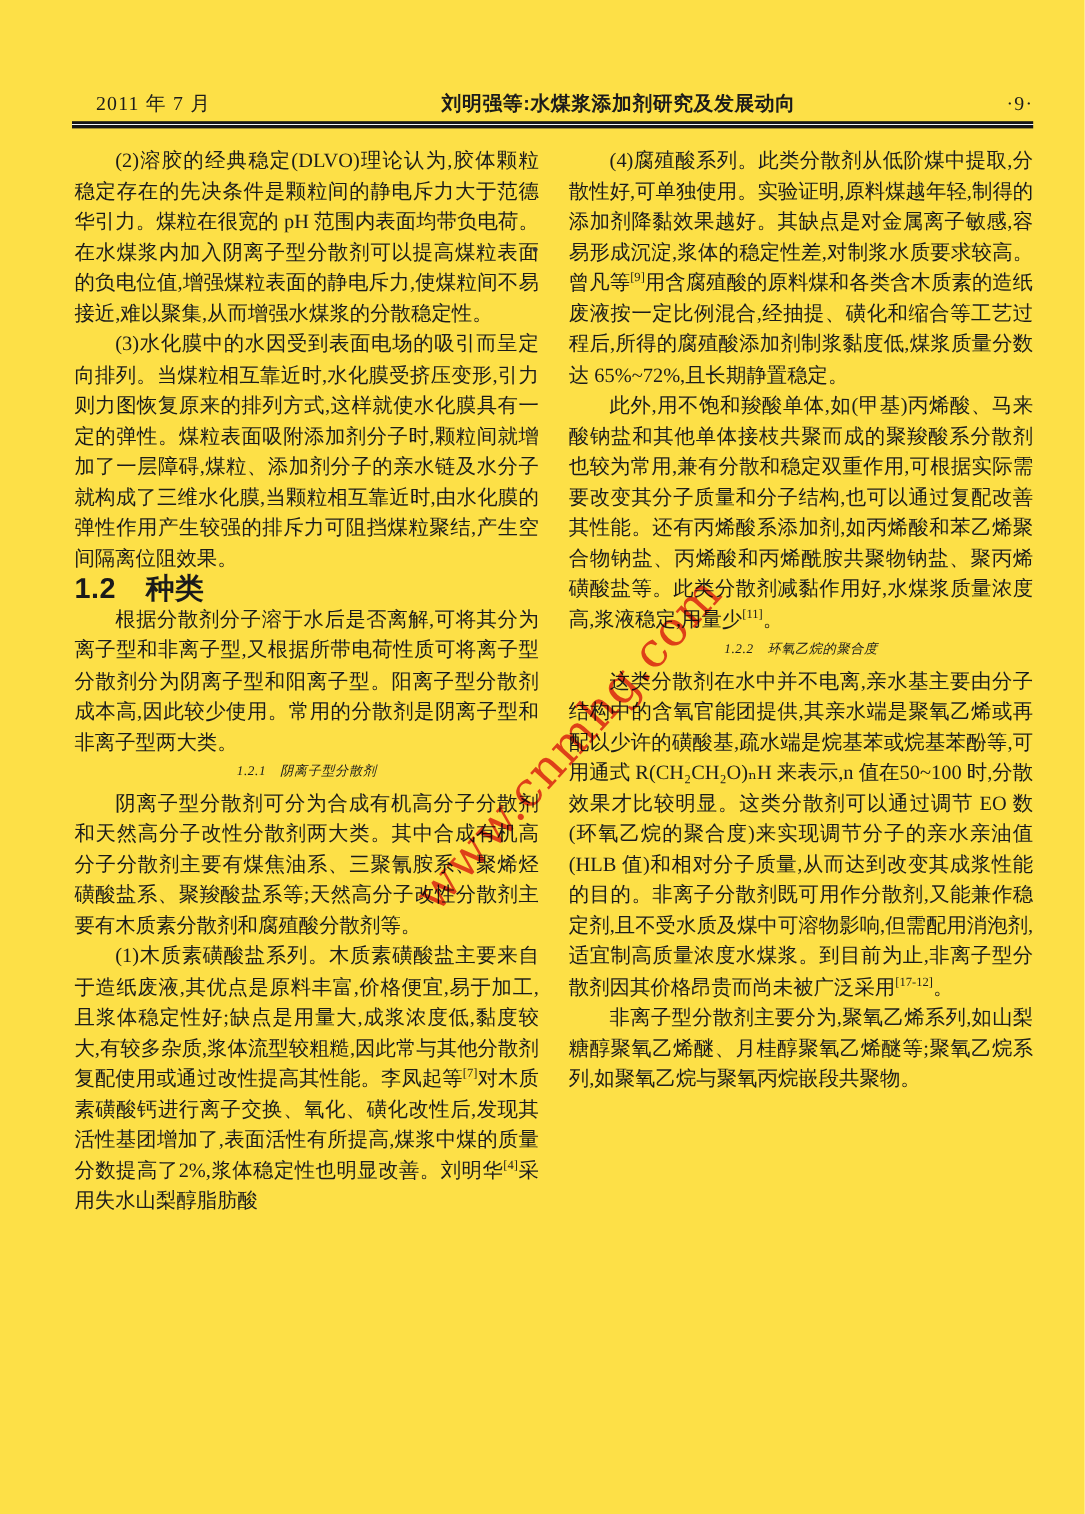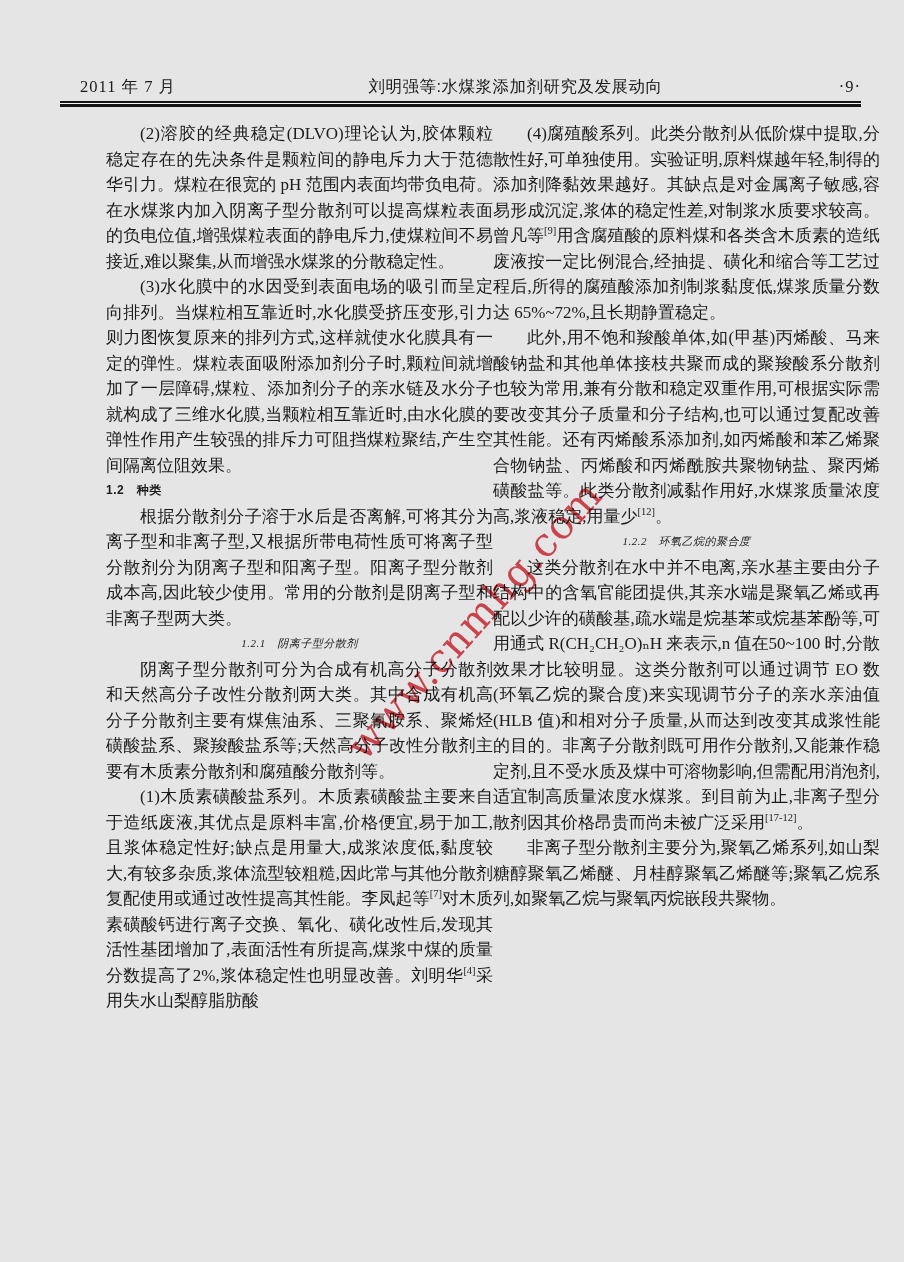--- a/index.html
+++ b/index.html
@@ -1,41 +1,41 @@
 <!DOCTYPE html>
 <html lang="zh"><head>
 <meta charset="utf-8">
 <style>
   html,body{margin:0;padding:0;background:#ffffff;}
   .page{
     position:relative;width:904px;height:1262px;overflow:hidden;
-    background:#e5e5e5;color:#1b1b1b;
+    background:#fde047;color:#1b1b1b;
     font-family:"Liberation Serif","DejaVu Serif",serif;
   }
   .header{
     position:absolute;top:76px;left:62px;width:799px;
     display:flex;align-items:baseline;font-size:16.5px;
   }
   .header .date{width:180px;padding-left:18px;letter-spacing:1px;white-space:nowrap;}
   .header .title{
     flex:1;text-align:center;white-space:nowrap;
     font-family:"Liberation Sans","DejaVu Sans",sans-serif;
-    font-weight:400;font-size:16.5px;letter-spacing:.5px;
+    font-weight:700;font-size:16.5px;letter-spacing:.5px;
   }
   .header .pageno{width:90px;text-align:right;letter-spacing:1px;white-space:nowrap;}
   .rule{
     position:absolute;top:101px;left:60px;width:801px;height:6px;
     background:linear-gradient(#161616 0 38%,#f6f6f4 38% 52%,#161616 52% 100%);
   }
-  .columns{position:absolute;top:121px;left:62px;width:799px;display:flex;margin-left:44px;}
+  .columns{position:absolute;top:121px;left:62px;width:799px;display:flex;gap:25px;}
   .col{width:387px;font-size:17px;line-height:25.5px;text-align:justify;text-justify:inter-ideograph;}
   .blk{margin:0;}
   .blk.indent{text-indent:2em;}
   .blk.h2{
-    font-weight:700;font-size:12px;
+    font-weight:700;font-size:24px;
     font-family:"Liberation Sans","DejaVu Sans",sans-serif;
     letter-spacing:.5px;text-align:left;
   }
   .blk.h3{
     font-weight:400;font-style:italic;font-size:11px;
     letter-spacing:.5px;text-align:center;
   }
   sup.ref{font-size:10.5px;line-height:0;vertical-align:super;letter-spacing:0;}
   .watermark{
     position:absolute;left:292px;top:596px;width:364px;height:48px;
@@ -61,21 +61,21 @@
         <div class="blk para indent"><span>(2)溶胶的经典稳定(DLVO)理论认为,胶体颗粒稳定存在的先决条件是颗粒间的静电斥力大于范德华引力。煤粒在很宽的 pH 范围内表面均带负电荷。在水煤浆内加入阴离子型分散剂可以提高煤粒表面的负电位值,增强煤粒表面的静电斥力,使煤粒间不易接近,难以聚集,从而增强水煤浆的分散稳定性。</span></div>
         <div class="blk para indent"><span>(3)水化膜中的水因受到表面电场的吸引而呈定向排列。当煤粒相互靠近时,水化膜受挤压变形,引力则力图恢复原来的排列方式,这样就使水化膜具有一定的弹性。煤粒表面吸附添加剂分子时,颗粒间就增加了一层障碍,煤粒、添加剂分子的亲水链及水分子就构成了三维水化膜,当颗粒相互靠近时,由水化膜的弹性作用产生较强的排斥力可阻挡煤粒聚结,产生空间隔离位阻效果。</span></div>
         <div class="blk h2"><span>1.2　种类</span></div>
         <div class="blk para indent"><span>根据分散剂分子溶于水后是否离解,可将其分为离子型和非离子型,又根据所带电荷性质可将离子型分散剂分为阴离子型和阳离子型。阳离子型分散剂成本高,因此较少使用。常用的分散剂是阴离子型和非离子型两大类。</span></div>
         <div class="blk h3"><span>1.2.1　阴离子型分散剂</span></div>
         <div class="blk para indent"><span>阴离子型分散剂可分为合成有机高分子分散剂和天然高分子改性分散剂两大类。其中合成有机高分子分散剂主要有煤焦油系、三聚氰胺系、聚烯烃磺酸盐系、聚羧酸盐系等;天然高分子改性分散剂主要有木质素分散剂和腐殖酸分散剂等。</span></div>
         <div class="blk para indent"><span>(1)木质素磺酸盐系列。木质素磺酸盐主要来自于造纸废液,其优点是原料丰富,价格便宜,易于加工,且浆体稳定性好;缺点是用量大,成浆浓度低,黏度较大,有较多杂质,浆体流型较粗糙,因此常与其他分散剂复配使用或通过改性提高其性能。李凤起等</span><sup class="ref">[7]</sup><span>对木质素磺酸钙进行离子交换、氧化、磺化改性后,发现其活性基团增加了,表面活性有所提高,煤浆中煤的质量分数提高了2%,浆体稳定性也明显改善。刘明华</span><sup class="ref">[4]</sup><span>采用失水山梨醇脂肪酸</span></div>
       </div>
     <div class="col">
         <div class="blk para indent"><span>(4)腐殖酸系列。此类分散剂从低阶煤中提取,分散性好,可单独使用。实验证明,原料煤越年轻,制得的添加剂降黏效果越好。其缺点是对金属离子敏感,容易形成沉淀,浆体的稳定性差,对制浆水质要求较高。曾凡等</span><sup class="ref">[9]</sup><span>用含腐殖酸的原料煤和各类含木质素的造纸废液按一定比例混合,经抽提、磺化和缩合等工艺过程后,所得的腐殖酸添加剂制浆黏度低,煤浆质量分数达 65%~72%,且长期静置稳定。</span></div>
-        <div class="blk para indent"><span>此外,用不饱和羧酸单体,如(甲基)丙烯酸、马来酸钠盐和其他单体接枝共聚而成的聚羧酸系分散剂也较为常用,兼有分散和稳定双重作用,可根据实际需要改变其分子质量和分子结构,也可以通过复配改善其性能。还有丙烯酸系添加剂,如丙烯酸和苯乙烯聚合物钠盐、丙烯酸和丙烯酰胺共聚物钠盐、聚丙烯磺酸盐等。此类分散剂减黏作用好,水煤浆质量浓度高,浆液稳定,用量少</span><sup class="ref">[12]</sup><span>。</span></div>
+        <div class="blk para indent"><span>此外,用不饱和羧酸单体,如(甲基)丙烯酸、马来酸钠盐和其他单体接枝共聚而成的聚羧酸系分散剂也较为常用,兼有分散和稳定双重作用,可根据实际需要改变其分子质量和分子结构,也可以通过复配改善其性能。还有丙烯酸系添加剂,如丙烯酸和苯乙烯聚合物钠盐、丙烯酸和丙烯酰胺共聚物钠盐、聚丙烯磺酸盐等。此类分散剂减黏作用好,水煤浆质量浓度高,浆液稳定,用量少</span><sup class="ref">[11]</sup><span>。</span></div>
         <div class="blk h3"><span>1.2.2　环氧乙烷的聚合度</span></div>
         <div class="blk para indent"><span>这类分散剂在水中并不电离,亲水基主要由分子结构中的含氧官能团提供,其亲水端是聚氧乙烯或再配以少许的磺酸基,疏水端是烷基苯或烷基苯酚等,可用通式 R(CH₂CH₂O)ₙH 来表示,n 值在50~100 时,分散效果才比较明显。这类分散剂可以通过调节 EO 数(环氧乙烷的聚合度)来实现调节分子的亲水亲油值(HLB 值)和相对分子质量,从而达到改变其成浆性能的目的。非离子分散剂既可用作分散剂,又能兼作稳定剂,且不受水质及煤中可溶物影响,但需配用消泡剂,适宜制高质量浓度水煤浆。到目前为止,非离子型分散剂因其价格昂贵而尚未被广泛采用</span><sup class="ref">[17-12]</sup><span>。</span></div>
         <div class="blk para indent"><span>非离子型分散剂主要分为,聚氧乙烯系列,如山梨糖醇聚氧乙烯醚、月桂醇聚氧乙烯醚等;聚氧乙烷系列,如聚氧乙烷与聚氧丙烷嵌段共聚物。</span></div>
       </div>
   </div>
   <div class="speck"></div>
   <div class="watermark" style="color: rgb(217, 32, 46);">www.cnmhg.com</div>
 </div>
 
 </body></html>

